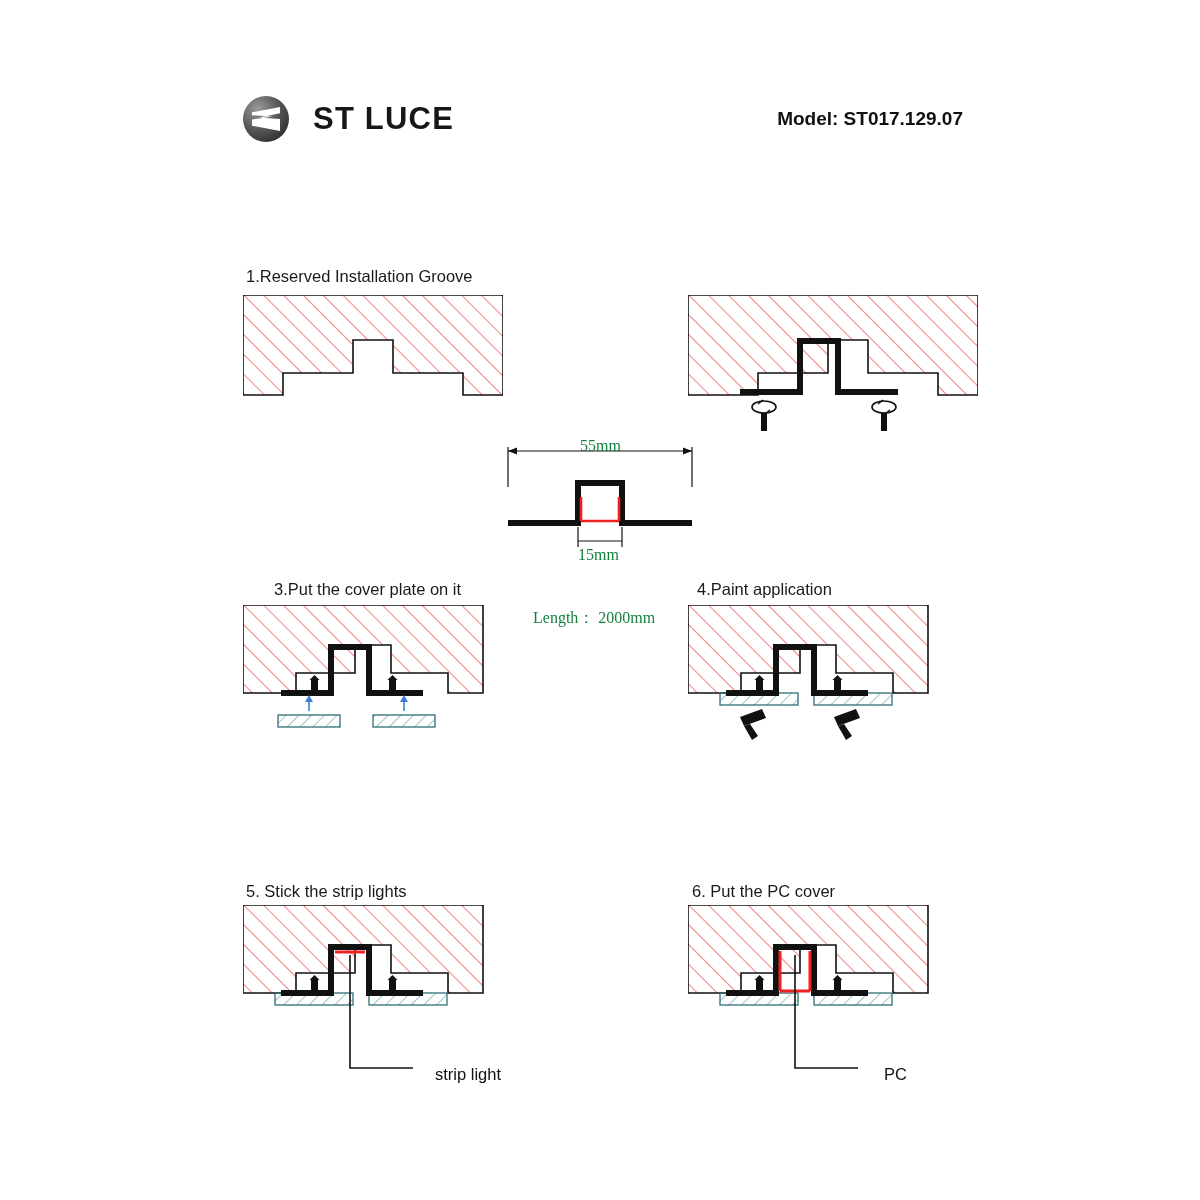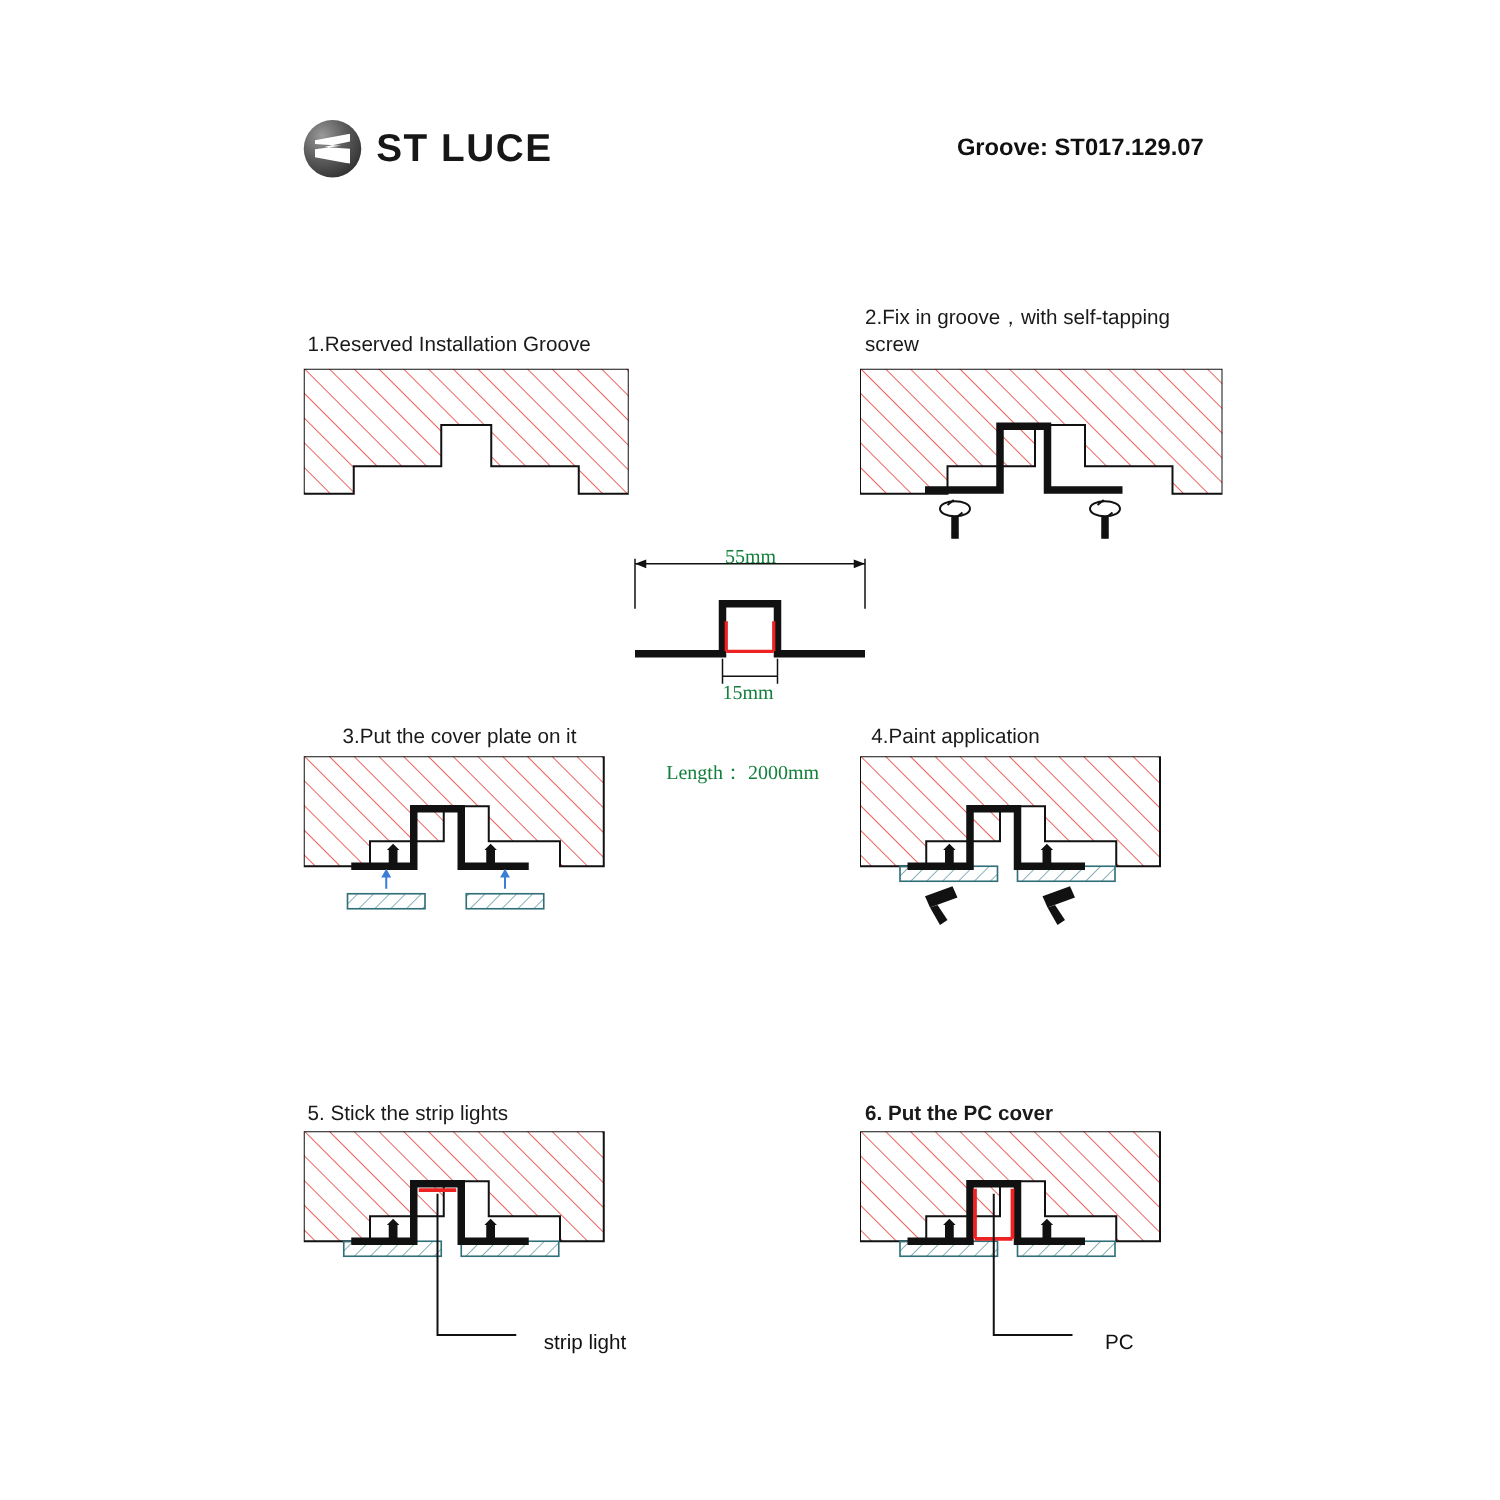--- a/index.html
+++ b/index.html
@@ -26,21 +26,21 @@
     top: 96px;
     width: 720px;
     height: 56px;
   }
   .brand {
     position: absolute;
     left: 0;
     top: 0;
     display: flex;
     align-items: center;
-    gap: 12px;
+    gap: 24px;
   }
   .brand-mark {
     width: 46px;
     height: 46px;
     border-radius: 50%;
     background: radial-gradient(circle at 32% 28%, #9a9a9a 0%, #5c5c5c 42%, #1b1b1b 100%);
     position: relative;
     overflow: hidden;
     flex: none;
   }
@@ -76,21 +76,21 @@
     font-size: 16.5px;
     color: #1a1a1a;
     line-height: 1.35;
     white-space: pre-line;
   }
   .cap1 { left: 246px; top: 265px; }
   .cap2 { left: 692px; top: 243px; width: 290px; }
   .cap3 { left: 246px; top: 578px; margin-left: 28px; }
   .cap4 { left: 697px; top: 578px; }
   .cap5 { left: 246px; top: 880px; }
-  .cap6 { left: 692px; top: 880px; font-weight: bold; }
+  .cap6 { left: 692px; top: 880px; }
   
   svg { display: block; }
   .fig { position: absolute; }
   .f1 { left: 243px; top: 295px; }
   .f2 { left: 688px; top: 295px; }
   .fdim { left: 500px; top: 435px; }
   .f3 { left: 243px; top: 605px; }
   .f4 { left: 688px; top: 605px; }
   .f5 { left: 243px; top: 905px; }
   .f6 { left: 688px; top: 905px; }
@@ -117,25 +117,24 @@
 </head>
 <body>
 
 <div class="page">
 
   <div class="header">
     <div class="brand">
       <div class="brand-mark"></div>
       <div class="brand-text">ST LUCE</div>
     </div>
-    <div class="model">Groove: ST017.129.07</div>
+    <div class="model">Model: ST017.129.07</div>
   </div>
 
   <div class="caption cap1">1.Reserved Installation Groove</div>
-  <div class="caption cap2">2.Fix in groove，with self-tapping screw</div>
   <div class="caption cap3">3.Put the cover plate on it</div>
   <div class="caption cap4">4.Paint application</div>
   <div class="caption cap5">5. Stick the strip lights</div>
   <div class="caption cap6">6. Put the PC cover</div>
 
   <div class="fig f1">
     <svg width="260" height="120" viewBox="0 0 260 120">
       <defs>
         <pattern id="hatch" width="14" height="14" patternTransform="rotate(-45)" patternUnits="userSpaceOnUse">
           <line x1="0" y1="0" x2="0" y2="14" stroke="#e8413c" stroke-width="1.3"></line>

